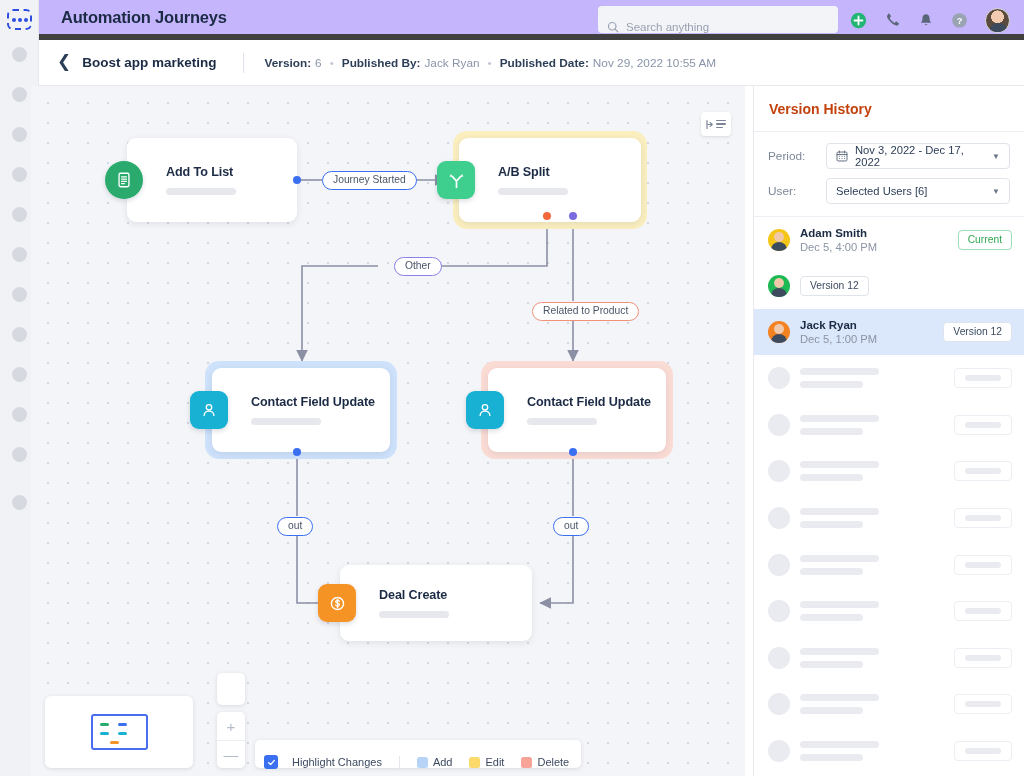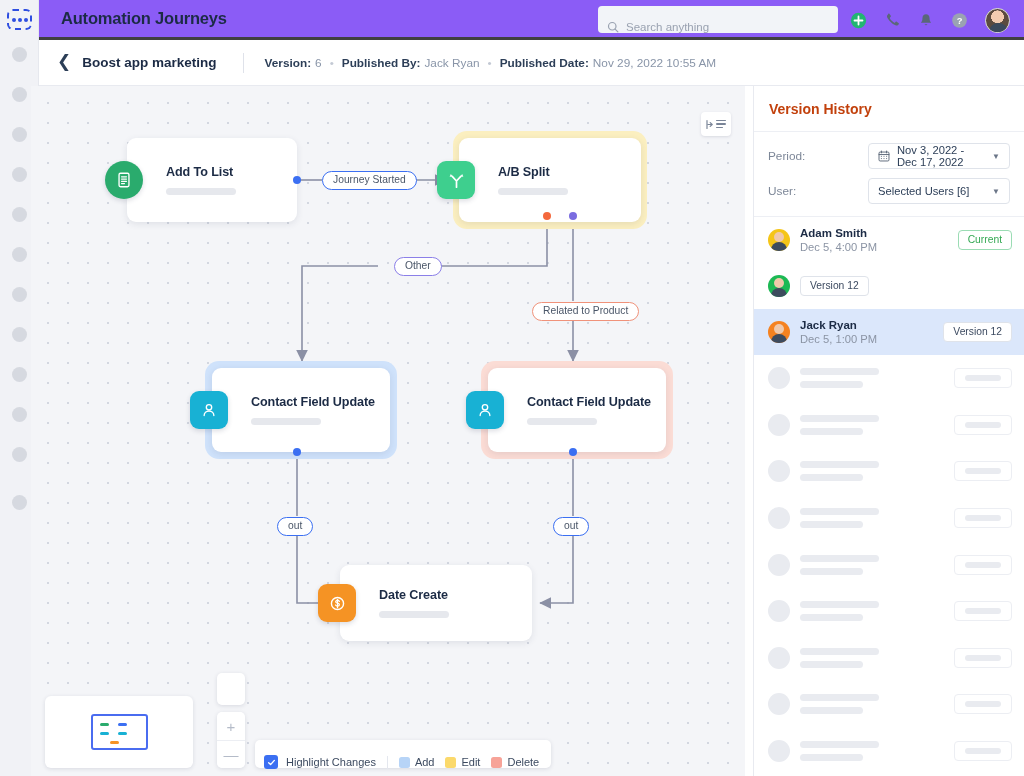--- a/index.html
+++ b/index.html
@@ -22,21 +22,21 @@
   }
   .rail-logo i { width: 4px; height: 4px; border-radius: 50%; background: #2f4ee0; display: block; }
   .rail-dot {
     position: absolute; left: 12px; width: 15px; height: 15px;
     border-radius: 50%; background: #d6d9e0;
   }
 
   
   .header {
     position: absolute; left: 39px; top: 0; width: 985px; height: 40px;
-    background: #8b5cf6; border-bottom: 3px solid #404040;
+    background: #c4b5fd; border-bottom: 6px solid #404040;
     display: flex; align-items: center;
   }
   .app-title {
     margin-left: 22px; font-size: 16.5px; font-weight: 700; color: #1c2b45;
     letter-spacing: -0.2px;
   }
   .search-box {
     position: absolute; left: 559px; top: 6px; width: 240px; height: 27px;
     background: #f2f4f8; border-radius: 4px;
     display: flex; align-items: flex-end; padding: 0 9px; gap: 7px;
@@ -129,21 +129,21 @@
   .zbtn {
     width: 28px; height: 28px; background: #fff; display: flex; align-items: center;
     justify-content: center; color: #b4bbc8; font-size: 15px; cursor: pointer;
   }
   .zbox1 { border-radius: 5px; box-shadow: 0 1px 4px rgba(30,40,70,.13); margin-bottom: 7px; height: 32px; }
   .zbox2 { border-radius: 5px; box-shadow: 0 1px 4px rgba(30,40,70,.13); overflow: hidden; }
   .zbox2 .zbtn + .zbtn { border-top: 1px solid #eceef3; }
   .legendbar {
     position: absolute; left: 224px; bottom: 8px; height: 28px;
     background: #fff; border-radius: 5px; box-shadow: 0 1px 4px rgba(30,40,70,.13);
-    display: flex; align-items: center; padding: 16px 12px 0 9px; gap: 0;
+    display: flex; align-items: center; padding: 16px 12px 0 9px; gap: 6px;
   }
   .chk {
     width: 14px; height: 14px; border-radius: 3px; background: #3b6ff2;
     display: flex; align-items: center; justify-content: center; cursor: pointer;
   }
   .hl-label { font-size: 11px; color: #3c4a60; margin-left: 8px; }
   .lsep { width: 1px; height: 13px; background: #e4e7ee; margin: 0 11px; }
   .lg { display: flex; align-items: center; gap: 5px; margin-right: 11px; }
   .lg:last-child { margin-right: 0; }
   .lg i { width: 11px; height: 11px; border-radius: 2.5px; display: block; }
@@ -151,21 +151,21 @@
 
   
   .vpanel {
     position: absolute; left: 753px; top: 86px; width: 271px; height: 690px;
     background: #fff; border-left: 1px solid #e8eaf0; overflow: hidden;
   }
   .vp-head { height: 46px; display: flex; align-items: center; padding-left: 15px;
     border-bottom: 1px solid #edeff4; }
   .vp-title { font-size: 14px; font-weight: 700; color: #c2410c; }
   .vp-filters { padding: 11px 14px 12px 14px; border-bottom: 1px solid #edeff4; }
-  .frow { display: flex; align-items: center; margin-bottom: 9px; gap: 42px; }
+  .frow { display: flex; align-items: center; margin-bottom: 9px; }
   .frow:last-child { margin-bottom: 0; }
   .flabel { width: 58px; font-size: 11.8px; color: #7d8798; }
   .fctl {
     flex: 1; height: 26px; border: 1px solid #dfe3ea; border-radius: 4px;
     display: flex; align-items: center; padding: 0 9px; gap: 7px; cursor: pointer;
     background: #fff;
   }
   .fctl .ftext { font-size: 11.2px; color: #2c3e57; flex: 1; }
   .fctl .fcaret { color: #6b7688; font-size: 8px; }
 
@@ -370,21 +370,21 @@
 
     <div class="node" style="left:309px;top:479px;width:192px;height:76px">
       <div class="node-ic" style="background:#f59324">
         <svg width="19" height="19" viewBox="0 0 20 20">
           <circle cx="10" cy="10" r="6.4" fill="none" stroke="#fff" stroke-width="1.5"></circle>
           <path d="M10 5.6v8.8" stroke="#fff" stroke-width="1.3" stroke-linecap="round"></path>
           <path d="M12 7.8c-.4-.7-1.2-1-2-1-1 0-1.9.5-1.9 1.4 0 2 3.9 1 3.9 3 0 1-.9 1.5-2 1.5-.9 0-1.7-.4-2.1-1.1" fill="none" stroke="#fff" stroke-width="1.3" stroke-linecap="round"></path>
         </svg>
       </div>
       <div class="node-body">
-        <div class="node-title">Date Create</div>
+        <div class="node-title">Deal Create</div>
         <div class="node-sub"></div>
       </div>
     </div>
 
     <div class="edge-label" style="left:291px;top:85px;border:1.4px solid #3b6ff2">Journey Started</div>
     <div class="edge-label" style="left:363px;top:171px;border:1.4px solid #8b7fe8">Other</div>
     <div class="edge-label" style="left:501px;top:216px;border:1.4px solid #f0927a">Related to Product</div>
     <div class="edge-label" style="left:246px;top:431px;border:1.4px solid #3b6ff2">out</div>
     <div class="edge-label" style="left:522px;top:431px;border:1.4px solid #3b6ff2">out</div>
 

